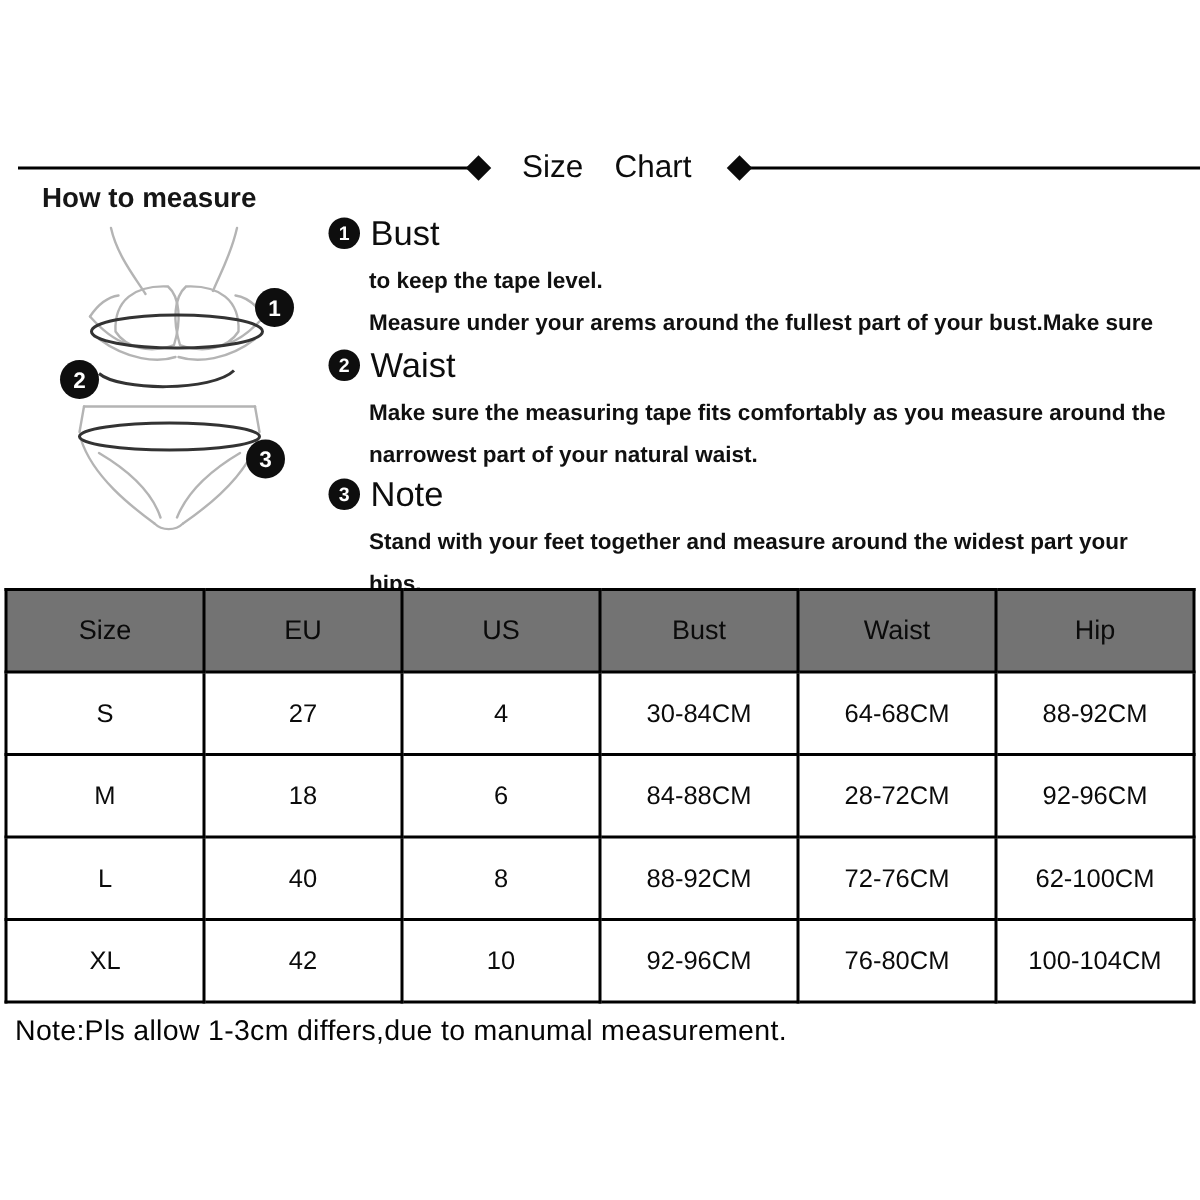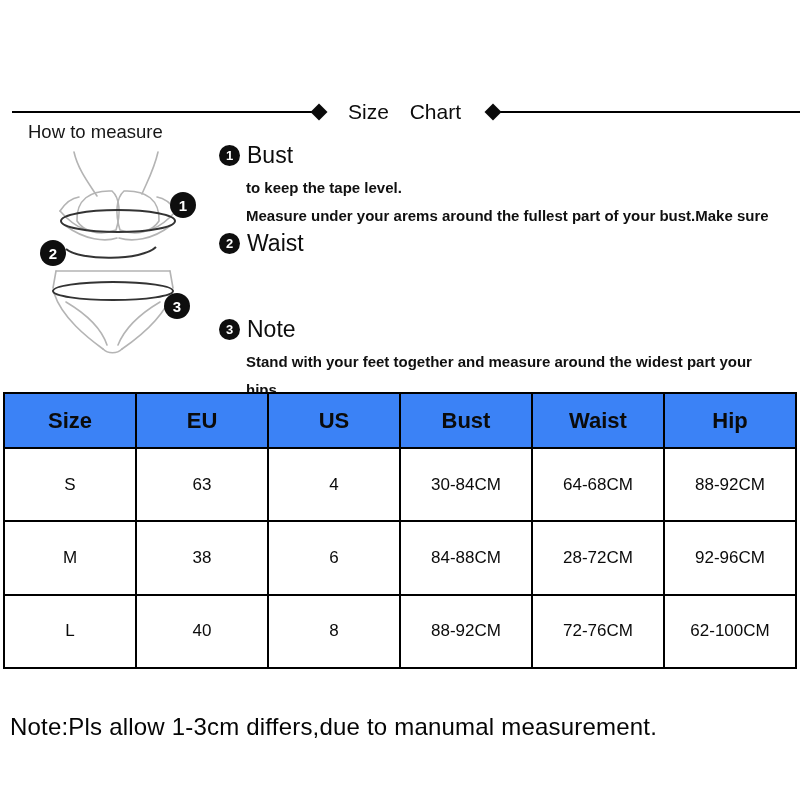--- a/index.html
+++ b/index.html
@@ -35,21 +35,21 @@
     word-spacing: 15px;
     margin: 0 26px 0 23px;
     white-space: nowrap;
   }
 
   
   .htm-title {
     position: absolute;
     left: 28px; top: 121px;
     font-size: 18.5px;
-    font-weight: normal;
+    font-weight: bold;
     color: #161616;
   }
   .figure-svg { position: absolute; left: 18px; top: 140px; }
 
   .steps { position: absolute; left: 219px; top: 140px; width: 566px; }
   .step { position: absolute; left: 0; width: 100%; }
   .step-bust  { top: 2px; }
   .step-waist { top: 90px; }
   .step-hips  { top: 176px; }
   .step-heading { display: flex; align-items: center; gap: 7px; }
@@ -79,42 +79,41 @@
     width: 794px; height: 277px;
     border-collapse: collapse;
     table-layout: fixed;
     text-align: center;
   }
   .size-table th, .size-table td {
     border: 2px solid #000;
     padding: 0;
   }
   .size-table th {
-    background: #3b82f6;
-    font-size: 22px;
-    font-weight: bold;
+    background: #737373;
+    font-size: 18px;
+    font-weight: normal;
     height: 55px;
     color: #0b0b0b;
   }
   .size-table td {
     background: #fff;
     font-size: 17px;
     font-weight: normal;
     height: 55px;
     color: #0b0b0b;
   }
 
   
   .note {
     position: absolute;
     left: 10px; top: 677px;
-    font-size: 24px;
+    font-size: 19px;
     letter-spacing: 0.2px;
     color: #050505;
-    margin-top: 36px;
   }
 </style>
 </head>
 <body>
 
 <div class="page">
 
   <div class="divider-header">
     <div class="divider-line"></div>
     <div class="diamond"></div>
@@ -174,20 +173,24 @@
         <div>to keep the tape level.</div>
         <div>Measure under your arems around the fullest part of your bust.Make sure</div>
       </div>
     </div>
 
     <div class="step step-waist">
       <div class="step-heading">
         <span class="num-badge">2</span>
         <span class="step-label">Waist</span>
       </div>
+      <div class="step-lines">
+        <div>Make sure the measuring tape fits comfortably as you measure around the</div>
+        <div>narrowest part of your natural waist.</div>
+      </div>
     </div>
 
     <div class="step step-hips">
       <div class="step-heading">
         <span class="num-badge">3</span>
         <span class="step-label">Note</span>
       </div>
       <div class="step-lines">
         <div>Stand with your feet together and measure around the widest part your hips.</div>
       </div>
@@ -202,40 +205,48 @@
         <th>EU</th>
         <th>US</th>
         <th>Bust</th>
         <th>Waist</th>
         <th>Hip</th>
       </tr>
     </thead>
     <tbody>
       <tr>
         <td>S</td>
-        <td>63</td>
+        <td>27</td>
         <td>4</td>
         <td>30-84CM</td>
         <td>64-68CM</td>
         <td>88-92CM</td>
       </tr>
       <tr>
         <td>M</td>
-        <td>38</td>
+        <td>18</td>
         <td>6</td>
         <td>84-88CM</td>
         <td>28-72CM</td>
         <td>92-96CM</td>
       </tr>
       <tr>
         <td>L</td>
         <td>40</td>
         <td>8</td>
         <td>88-92CM</td>
         <td>72-76CM</td>
         <td>62-100CM</td>
       </tr>
+      <tr>
+        <td>XL</td>
+        <td>42</td>
+        <td>10</td>
+        <td>92-96CM</td>
+        <td>76-80CM</td>
+        <td>100-104CM</td>
+      </tr>
     </tbody>
   </table>
 
   <div class="note">Note:Pls allow 1-3cm differs,due to manumal measurement.</div>
 
 </div>
 
 </body></html>

